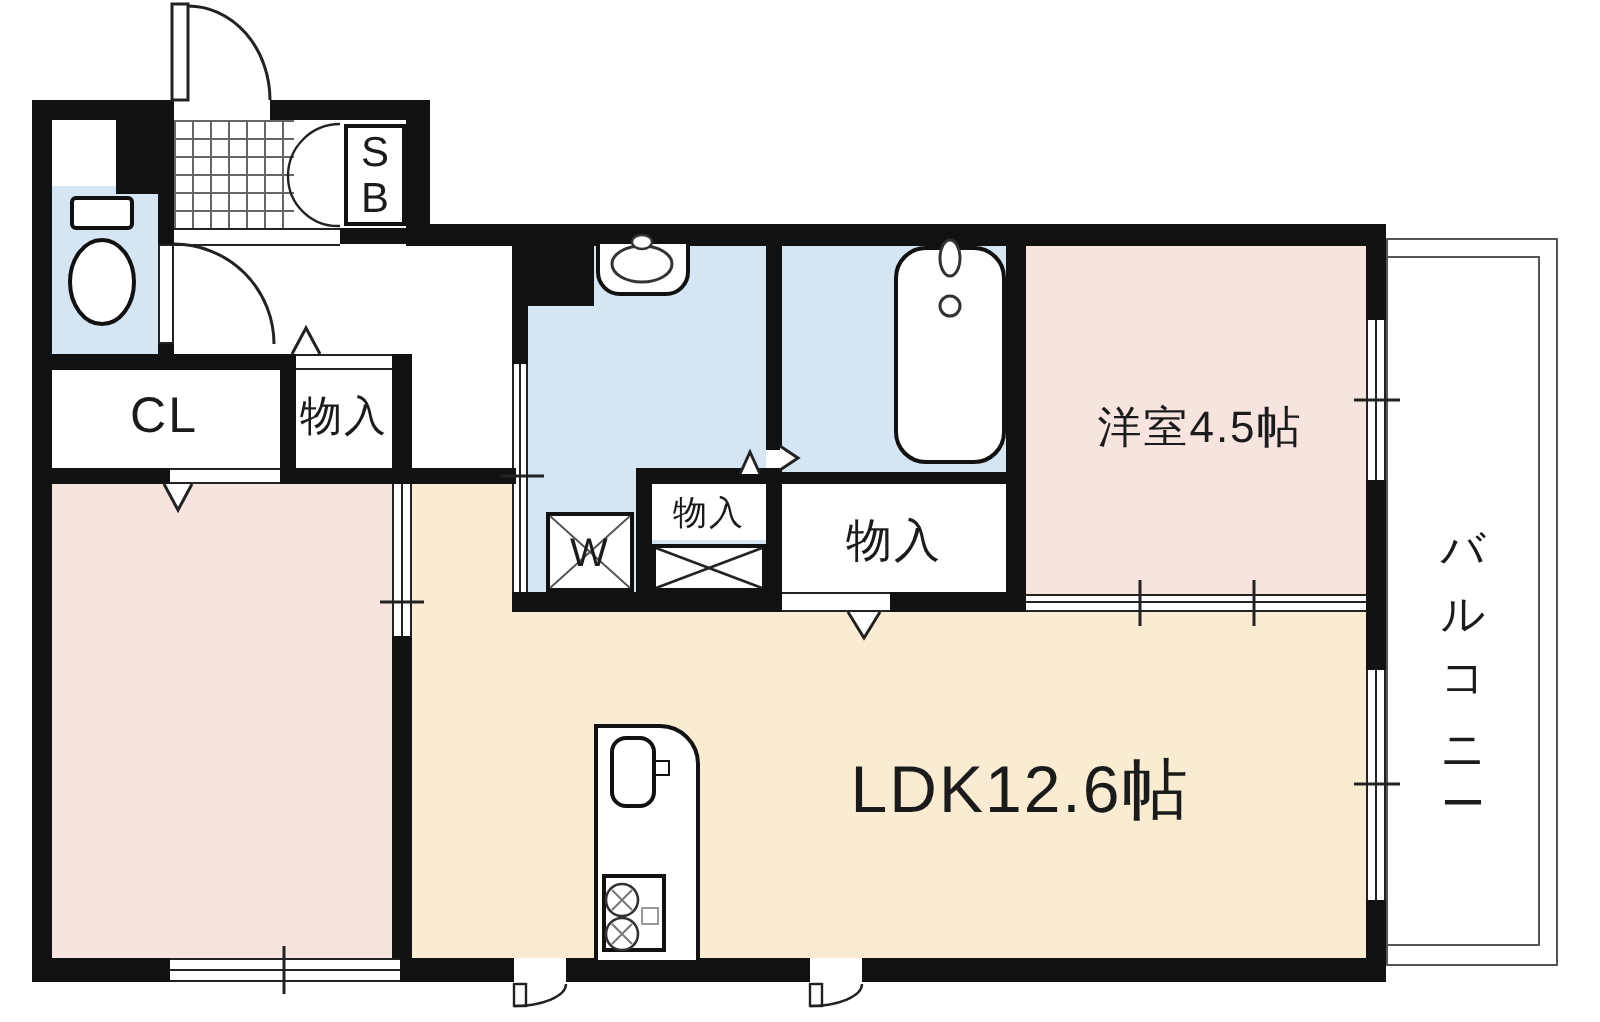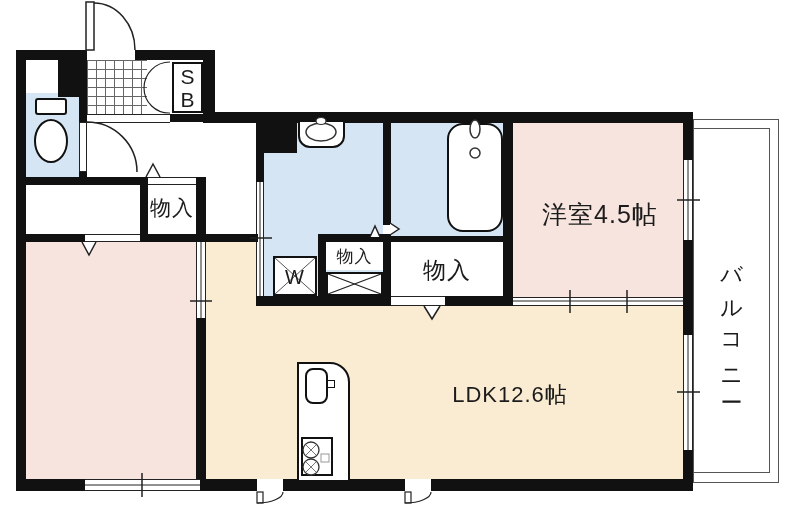--- a/index.html
+++ b/index.html
@@ -159,21 +159,22 @@
     <path d="M 306 445 L 316 455 M 316 445 L 306 455" stroke="#777" stroke-width="1" fill="none"></path>
     <circle cx="311" cy="467" r="8" fill="#fff" stroke="#333" stroke-width="1.3"></circle>
     <path d="M 306 462 L 316 472 M 316 462 L 306 472" stroke="#777" stroke-width="1" fill="none"></path>
     <rect x="321" y="454" width="8" height="8" fill="#fff" stroke="#999" stroke-width="1"></rect>
   </svg>
 
   <div class="label" id="shoebox-label" style="left:172px;top:63px;width:31px;height:49px;">
     <span>S</span>
     <span>B</span>
   </div>
+  <div class="label" style="left:42px;top:194px;width:80px;height:28px;font-size:25px;">CL</div>
   <div class="label" style="left:142px;top:196px;width:60px;height:24px;font-size:21px;">物入</div>
   <div class="label" style="left:326px;top:246px;width:57px;height:20px;font-size:17px;">物入</div>
   <div class="label" style="left:391px;top:257px;width:112px;height:26px;font-size:23px;">物入</div>
   <div class="label" style="left:273px;top:265px;width:44px;height:24px;font-size:20px;">W</div>
-  <div class="label" style="left:520px;top:200px;width:160px;height:28px;font-size:25px;">洋室4.5帖</div>
-  <div class="label" style="left:410px;top:381px;width:200px;height:28px;font-size:22px;">LDK12.6帖</div>
+  <div class="label" style="left:520px;top:200px;width:160px;height:28px;font-size:22px;">洋室4.5帖</div>
+  <div class="label" style="left:410px;top:381px;width:200px;height:28px;font-size:33px;">LDK12.6帖</div>
   <div class="label" id="balcony-label" style="left:693px;top:215px;width:77px;height:220px;">バルコニー</div>
 
 </div>
 
 </body></html>

